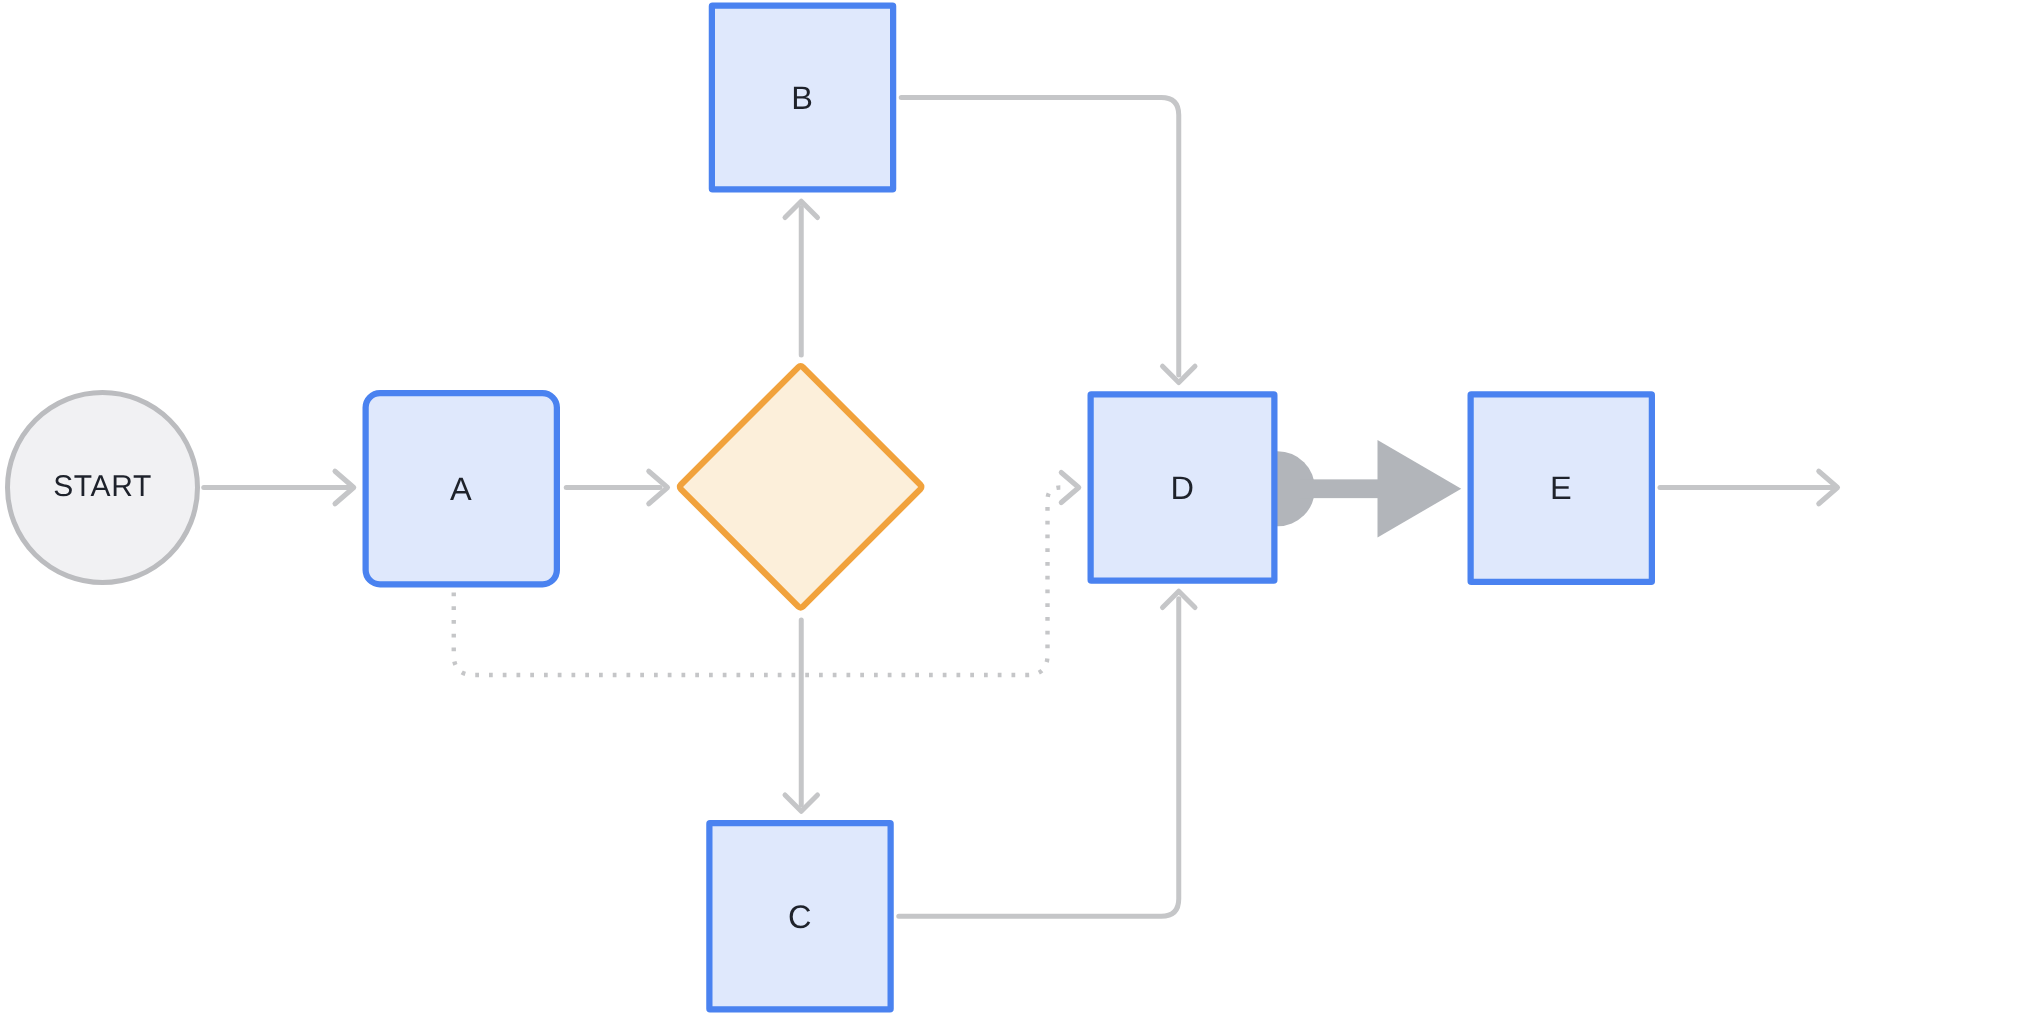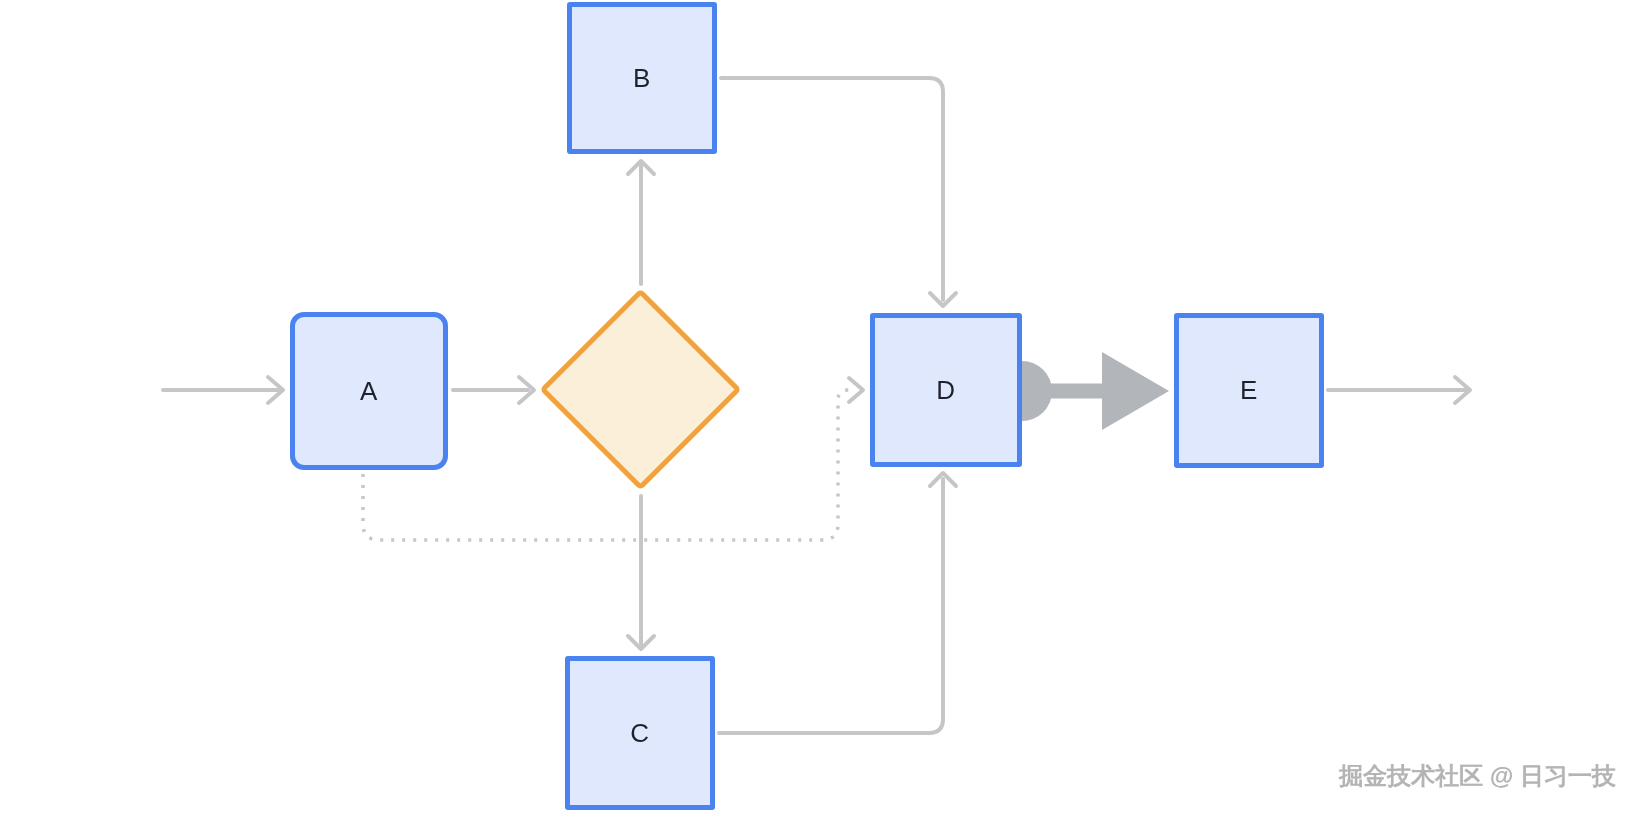--- a/index.html
+++ b/index.html
@@ -124,20 +124,23 @@
       <rect class="thick-part" x="1040" y="383.5" width="64" height="15"></rect>
       <polygon class="thick-part" points="1102,352 1102,430 1169,391"></polygon>
     </g>
 
     <g>
       <path class="edge" d="M1328,390 H1467"></path>
       <path class="edge" d="M1455,377 L1470,390 L1455,403"></path>
     </g>
   </svg>
 
+  <div class="node circle n-start">
+    <span>START</span>
+  </div>
 
   <div class="node box rounded n-a">
     <span>A</span>
   </div>
 
   <div class="node diamond n-dec">
     <span></span>
   </div>
 
   <div class="node box n-b">
@@ -150,15 +153,14 @@
 
   <div class="node box n-d">
     <span>D</span>
   </div>
 
   <div class="node box n-e">
     <span>E</span>
   </div>
 
 
-  <div class="watermark">掘金技术社区 @ 日习一技</div>
 
 </div>
 
 </body></html>

